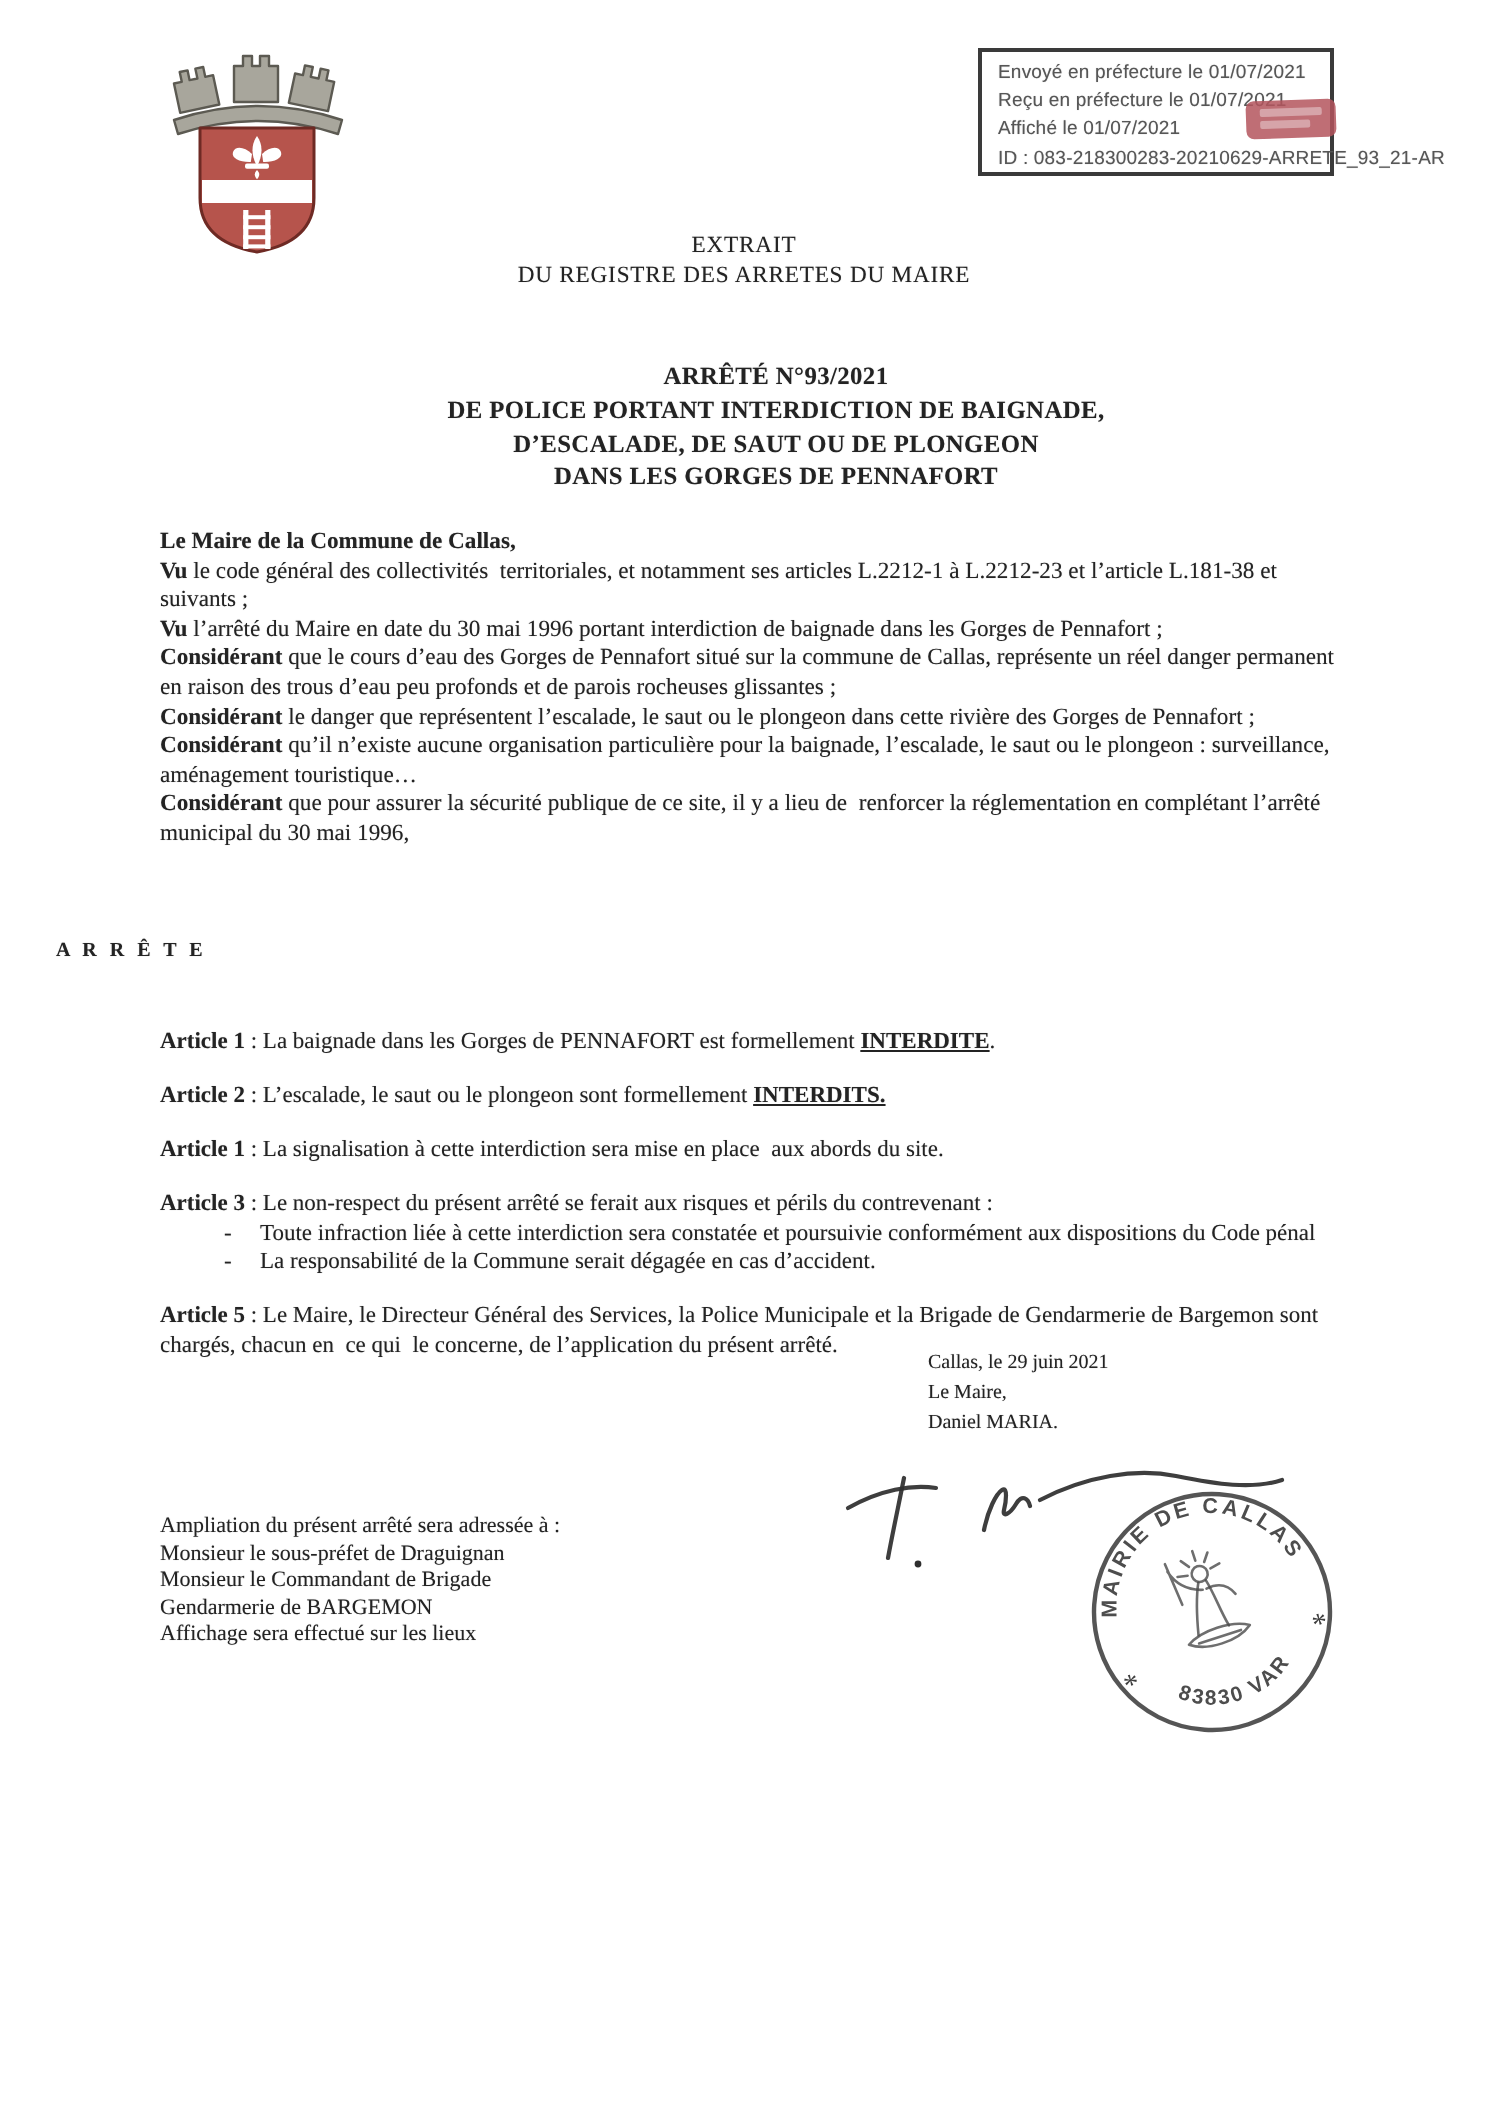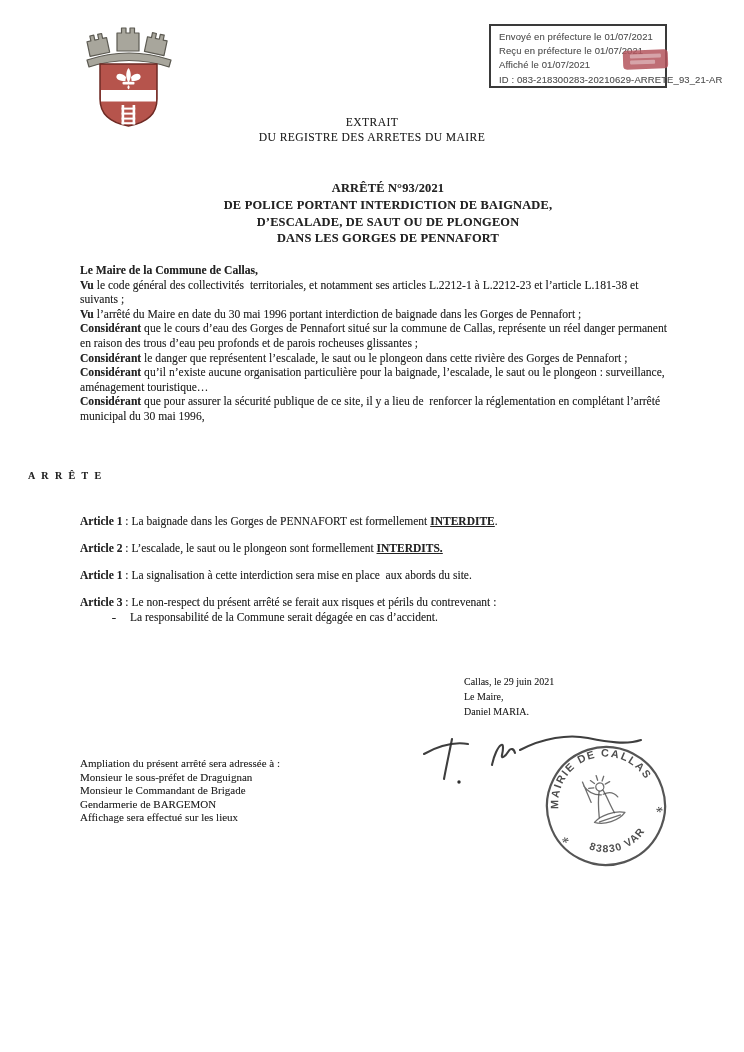--- a/index.html
+++ b/index.html
@@ -125,22 +125,23 @@
       <p class="para plain"><span class="b">Considérant</span><span> que pour assurer la sécurité publique de ce site, il y a lieu de  renforcer la réglementation en complétant l’arrêté municipal du 30 mai 1996,</span></p>
     </div>
 
   <div class="arrete-h doc-text">A R R Ê T E</div>
 
   <div class="articles doc-text">
       <p class="para article"><span class="b">Article 1</span><span> : La baignade dans les Gorges de PENNAFORT est formellement </span><span class="b u">INTERDITE</span><span>.</span></p>
       <p class="para article"><span class="b">Article 2</span><span> : L’escalade, le saut ou le plongeon sont formellement </span><span class="b u">INTERDITS.</span></p>
       <p class="para article"><span class="b">Article 1</span><span> : La signalisation à cette interdiction sera mise en place  aux abords du site.</span></p>
       <p class="para article"><span class="b">Article 3</span><span> : Le non-respect du présent arrêté se ferait aux risques et périls du contrevenant :</span></p>
-      <p class="para dash"><span class="bullet">-</span></p>
+      <p class="para dash"><span class="bullet">-</span><span>Toute infraction liée à cette interdiction sera constatée et poursuivie conformément aux dispositions du Code pénal</span></p>
       <p class="para dash"><span class="bullet">-</span><span>La responsabilité de la Commune serait dégagée en cas d’accident.</span></p>
+      <p class="para article"><span class="b">Article 5</span><span> : Le Maire, le Directeur Général des Services, la Police Municipale et la Brigade de Gendarmerie de Bargemon sont chargés, chacun en  ce qui  le concerne, de l’application du présent arrêté.</span></p>
     </div>
 
   <div class="closing doc-text">
     <div>Callas, le 29 juin  2021</div>
     <div>Le Maire,</div>
     <div>Daniel MARIA.</div>
   </div>
 
   <div class="ampliation doc-text">
     <div>Ampliation du présent arrêté sera adressée à :</div>

